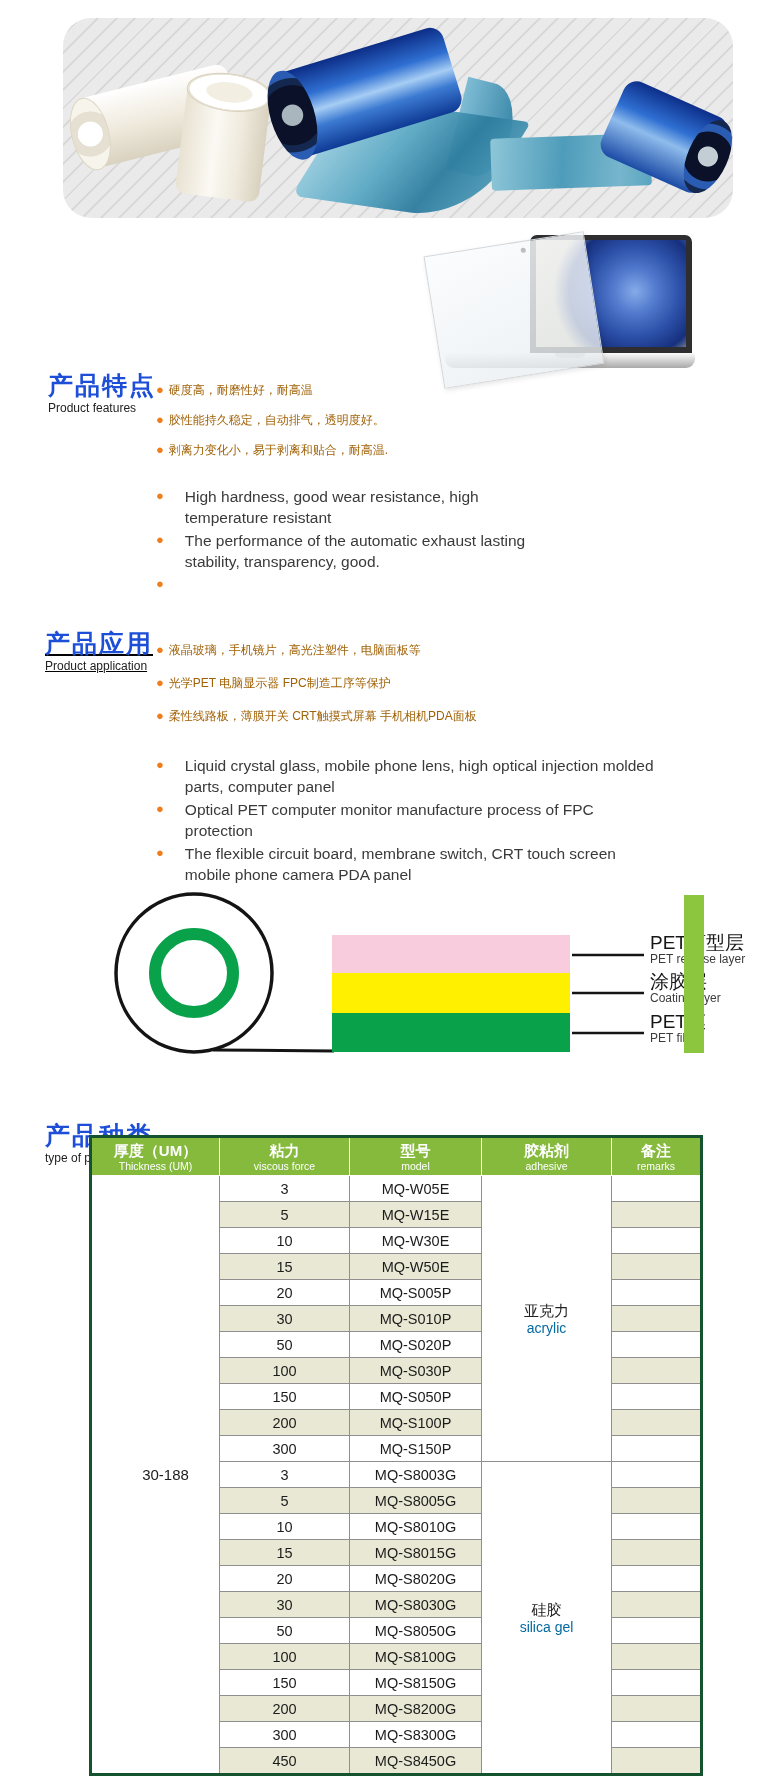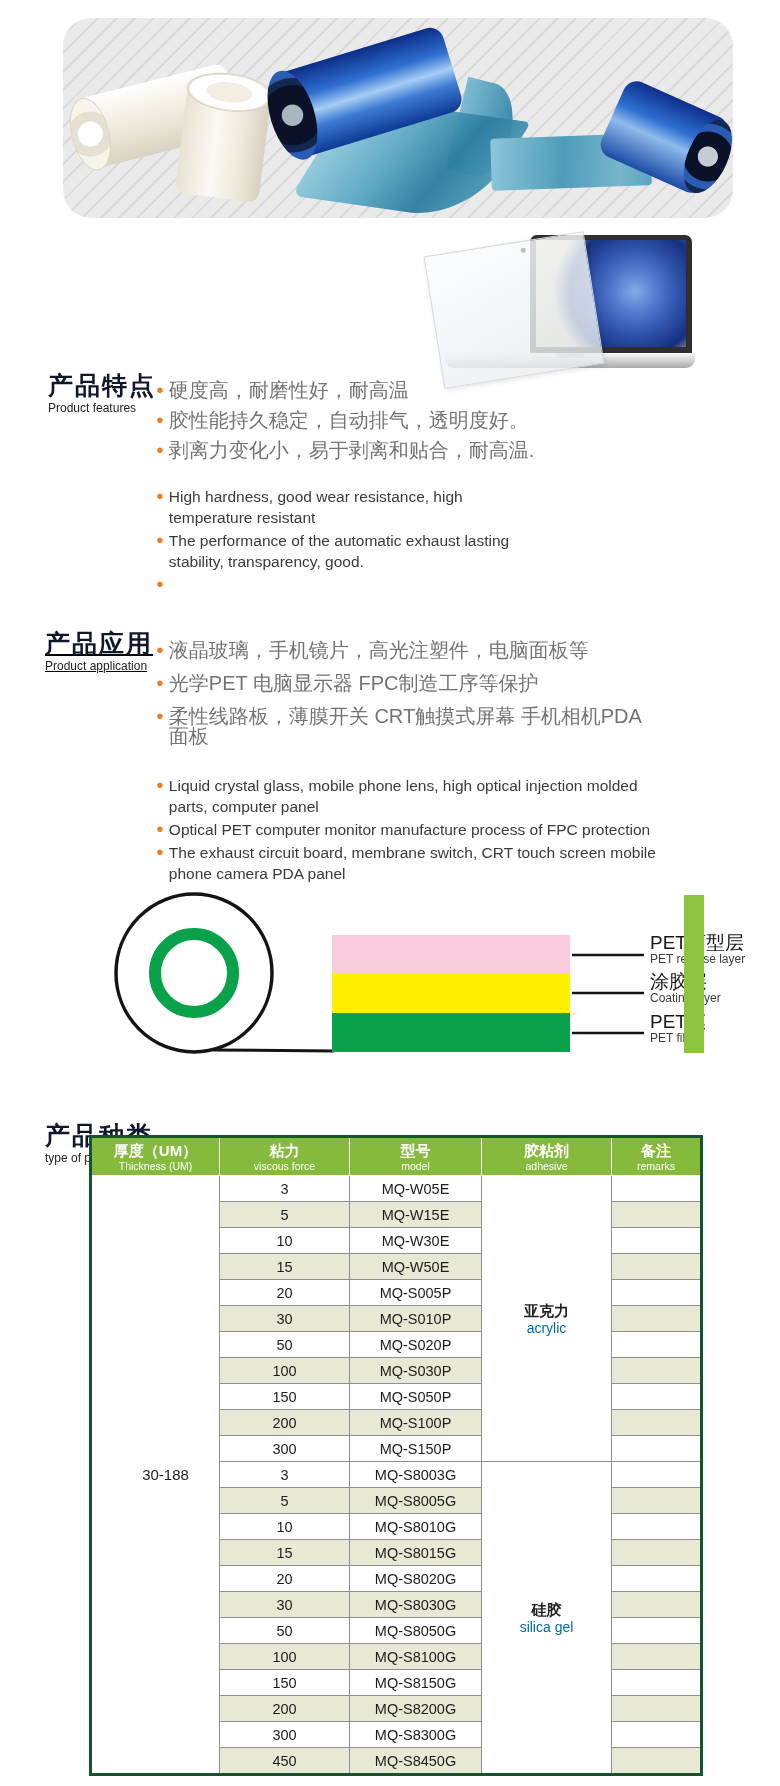--- a/index.html
+++ b/index.html
@@ -43,35 +43,35 @@
   .laptop-base{position:absolute;left:0;top:118px;width:250px;height:15px;
         background:linear-gradient(#fbfbfb,#d7d7d7 45%,#a9a9a9);border-radius:2px 2px 9px 9px;}
   .laptop-base::after{content:"";position:absolute;left:44%;top:0;width:12%;height:5px;background:#c4c4c4;border-radius:0 0 6px 6px;}
   .protector-film{position:absolute;left:-12px;top:8px;width:160px;height:132px;transform:rotate(-9deg);
         background:linear-gradient(160deg,rgba(250,252,254,.85),rgba(232,237,240,.8));
         border:1px solid #d3d7da;box-shadow:1px 2px 5px rgba(0,0,0,.10);}
   .cam-hole{position:absolute;left:96px;top:6px;width:5px;height:5px;border-radius:50%;background:#b9bec2;}
 
   
   .sec-title{position:absolute;}
-  .sec-title .cn{font-size:25px;font-weight:bold;color:#0f172a;letter-spacing:2px;line-height:27px;}
+  .sec-title .cn{font-size:25px;font-weight:bold;color:#1d4ed8;letter-spacing:2px;line-height:27px;}
   .sec-title .en{font-size:12px;color:#222;margin-top:2px;}
   #features-title{left:48px;top:372px;}
   #applications-title{left:45px;top:630px;text-decoration:underline;}
   #types-title{left:45px;top:1078px;margin-top:44px;}
 
   
   .blist{position:absolute;width:500px;}
   #features-list{left:156px;top:380px;}
   #applications-list{left:156px;top:640px;}
   ul.blk{list-style:none;margin:0;padding:0;}
   .blk li{display:flex;align-items:flex-start;}
   .bullet{color:#f07d1c;font-size:13px;line-height:20px;margin-right:5px;flex:0 0 auto;}
-  li.cn-item .btext{font-size:20px;line-height:20px;color:#737373;}
-  li.en-item .btext{font-size:15.5px;line-height:21px;color:#3a3a3a;}
+  li.cn-item .btext{font-size:12px;line-height:20px;color:#a16207;}
+  li.en-item .btext{font-size:15.5px;line-height:21px;color:#3a3a3a;margin-left:16px;}
   #features-list li.cn-item{margin-bottom:10px;}
   #applications-list li.cn-item{margin-bottom:13px;}
   li.en-item{margin-bottom:2px;}
   #features-list li.en-item .btext{max-width:378px;}
   #applications-list li.en-item .btext{max-width:492px;}
   .list-gap{height:16px;}
 
   
   .diagram{position:absolute;left:0;top:880px;width:780px;height:195px;}
   .diagram svg{position:absolute;left:0;top:0;}
@@ -89,21 +89,21 @@
   .types-table{position:absolute;left:89px;top:1135px;width:611px;border-collapse:collapse;table-layout:fixed;
         border:3px solid #14532d;}
   .types-table th{background:#85ba3d;color:#fff;border:1px solid #fdfdfd;height:37px;padding:0;font-weight:normal;}
   .th-cn{font-size:15px;font-weight:bold;line-height:18px;}
   .th-en{font-size:10.5px;line-height:12px;}
   .types-table td{border:1px solid #8f8f8f;text-align:center;font-size:14.5px;color:#1c1c1c;
         height:25px;padding:0;background:#fff;}
   .types-table td.alt{background:#e9e8d4;}
   .types-table td.merged{background:#fff;}
   td.thickness{font-size:15px;padding-left:20px;}
-  .adh-cn{font-size:15px;color:#222;line-height:19px;font-weight:bold;}
+  .adh-cn{font-size:15px;color:#222;line-height:19px;}
   .adh-en{font-size:14px;color:#0369a1;line-height:17px;}
 </style>
 </head>
 <body>
 
 <div class="page">
 
   <div class="hero">
     <div class="clear-roll-back"></div>
     <div class="clear-roll-front"></div>
@@ -183,21 +183,21 @@
         <li class="en-item">
           <span class="bullet">●</span>
           <span class="btext">Liquid crystal glass, mobile phone lens, high optical injection molded parts, computer panel</span>
         </li>
         <li class="en-item">
           <span class="bullet">●</span>
           <span class="btext">Optical PET computer monitor manufacture process of FPC protection</span>
         </li>
         <li class="en-item">
           <span class="bullet">●</span>
-          <span class="btext">The exhaust circuit board, membrane switch, CRT touch screen mobile phone camera PDA panel</span>
+          <span class="btext">The flexible circuit board, membrane switch, CRT touch screen mobile phone camera PDA panel</span>
         </li>
       </ul>
   </div>
 
   <div class="diagram">
     <svg width="780" height="195">
       <ellipse cx="194" cy="93" rx="78" ry="79" fill="none" stroke="#141414" stroke-width="3.5"></ellipse>
       <circle cx="194" cy="93" r="39" fill="none" stroke="#0aa14b" stroke-width="12"></circle>
       <line x1="213" y1="170" x2="334" y2="171" stroke="#141414" stroke-width="3"></line>
       <line x1="572" y1="75" x2="644" y2="75" stroke="#141414" stroke-width="2.5"></line>

